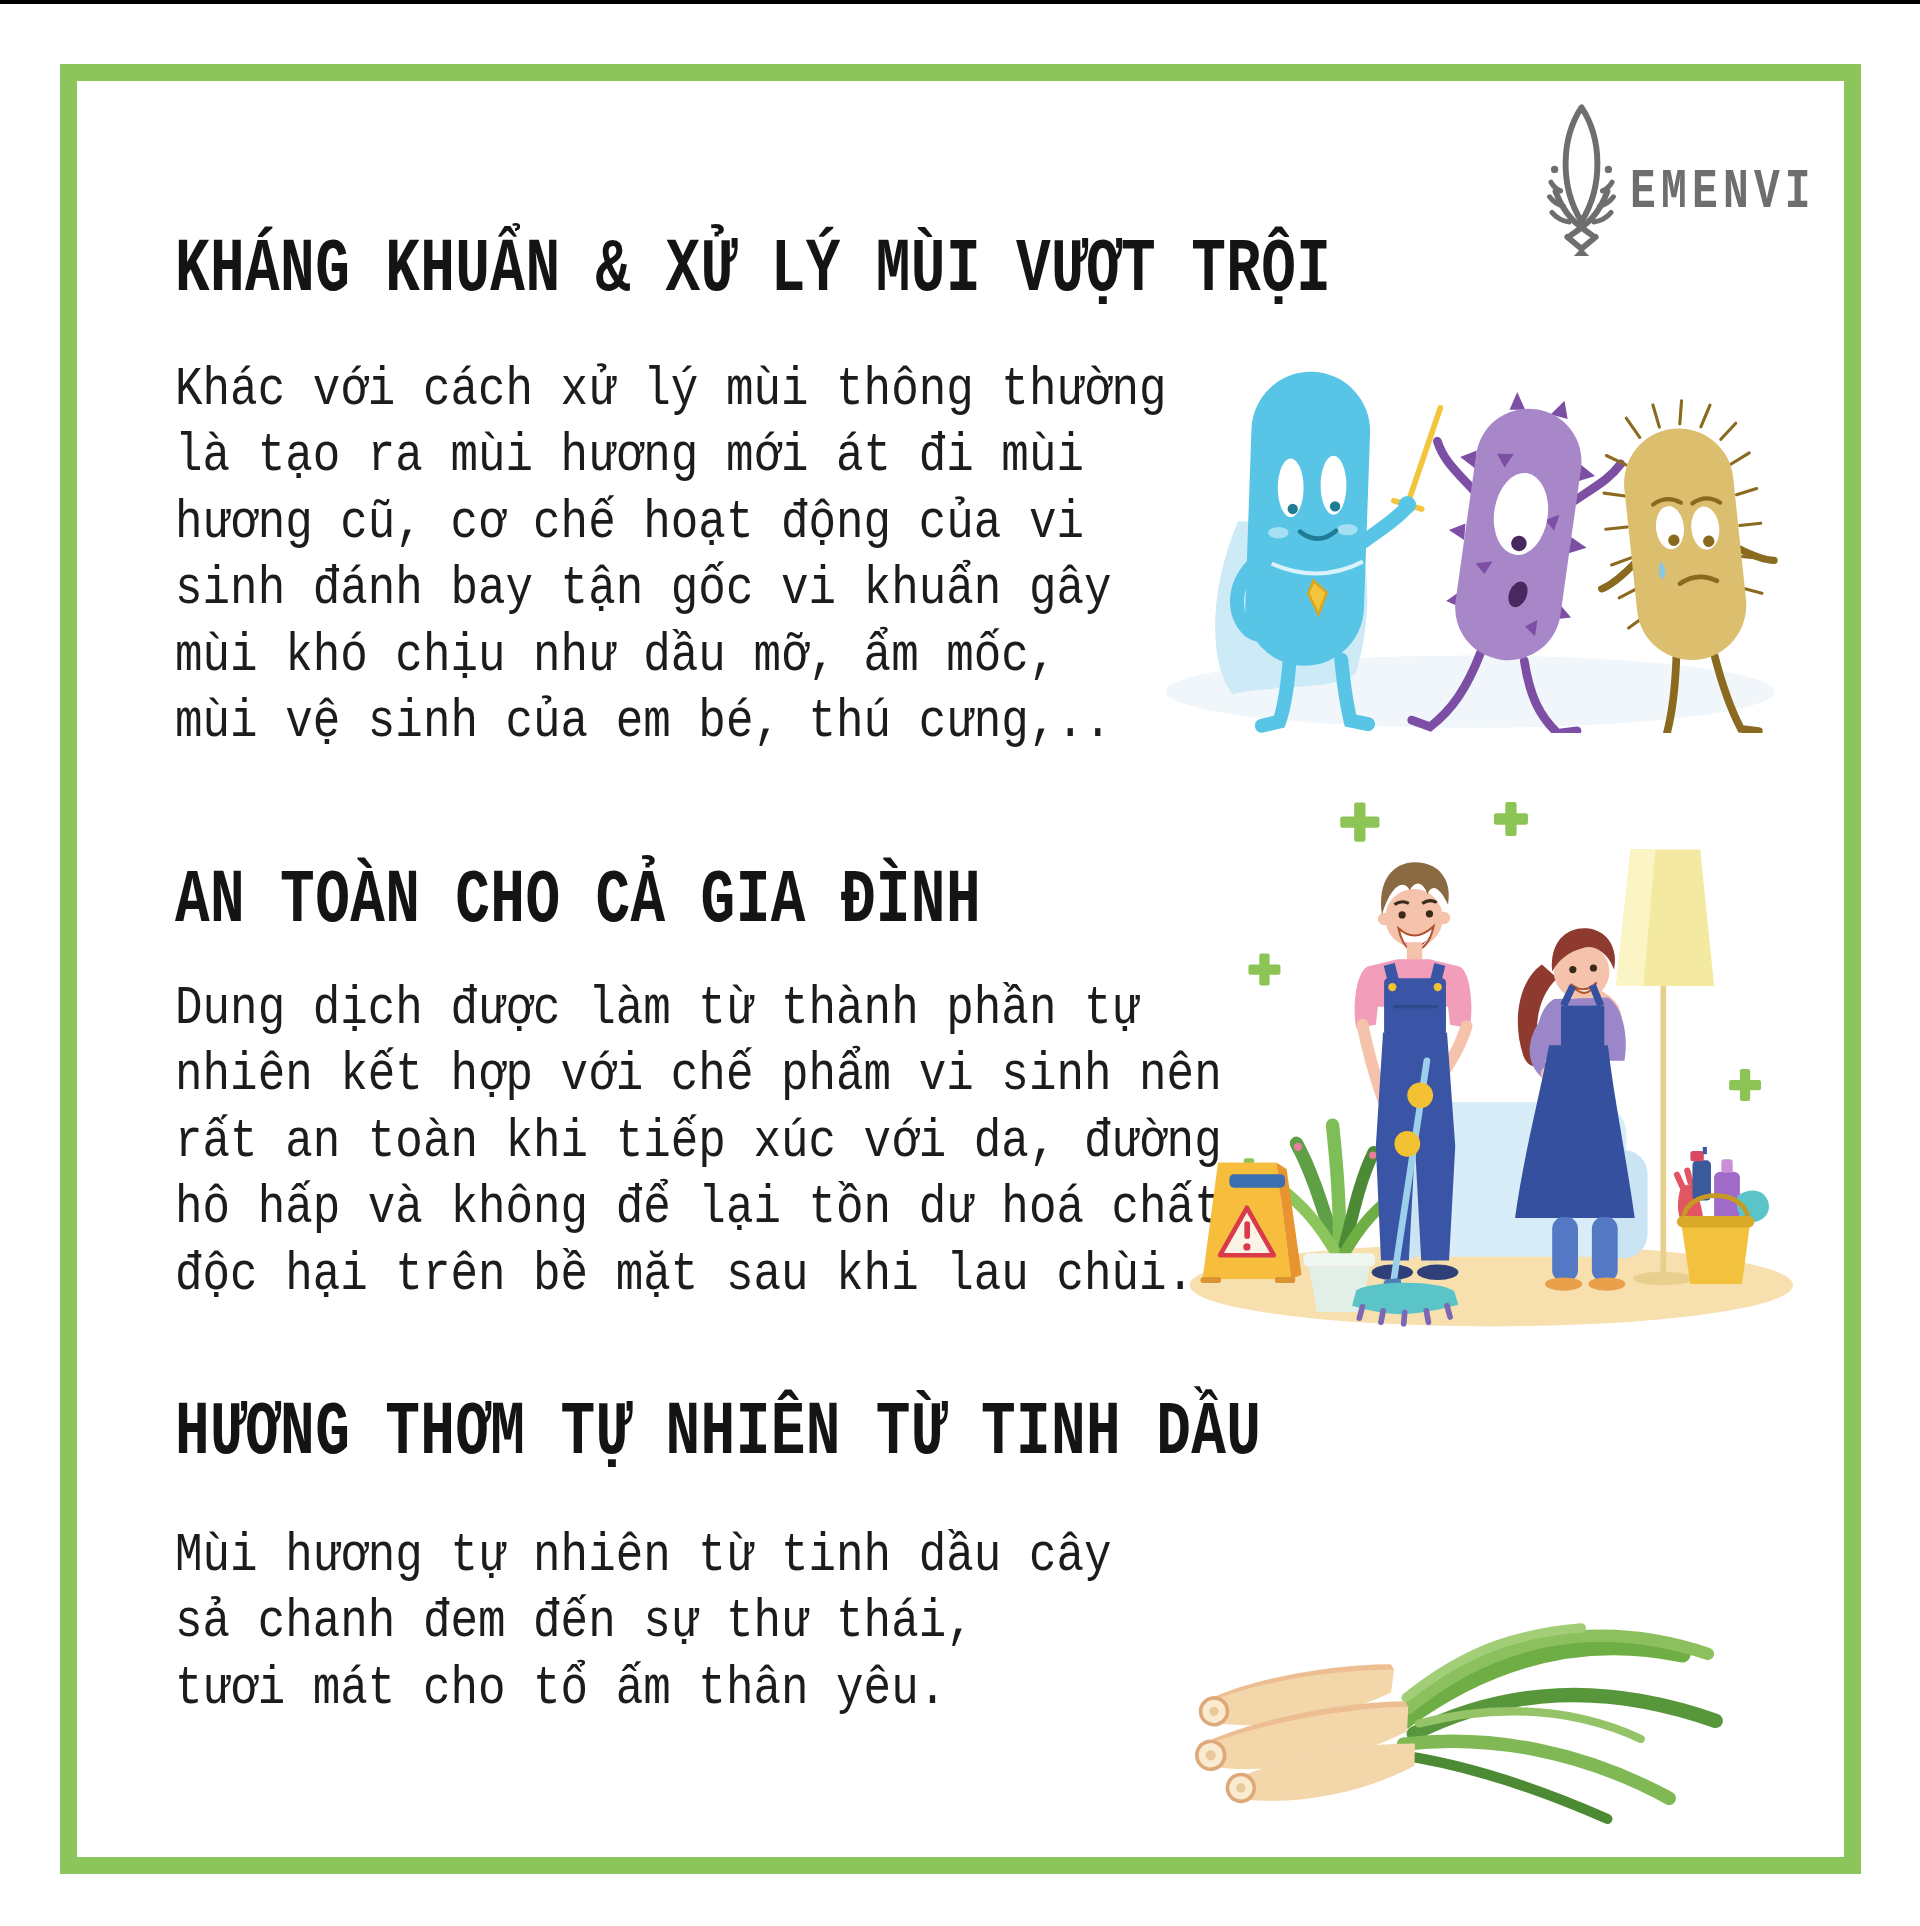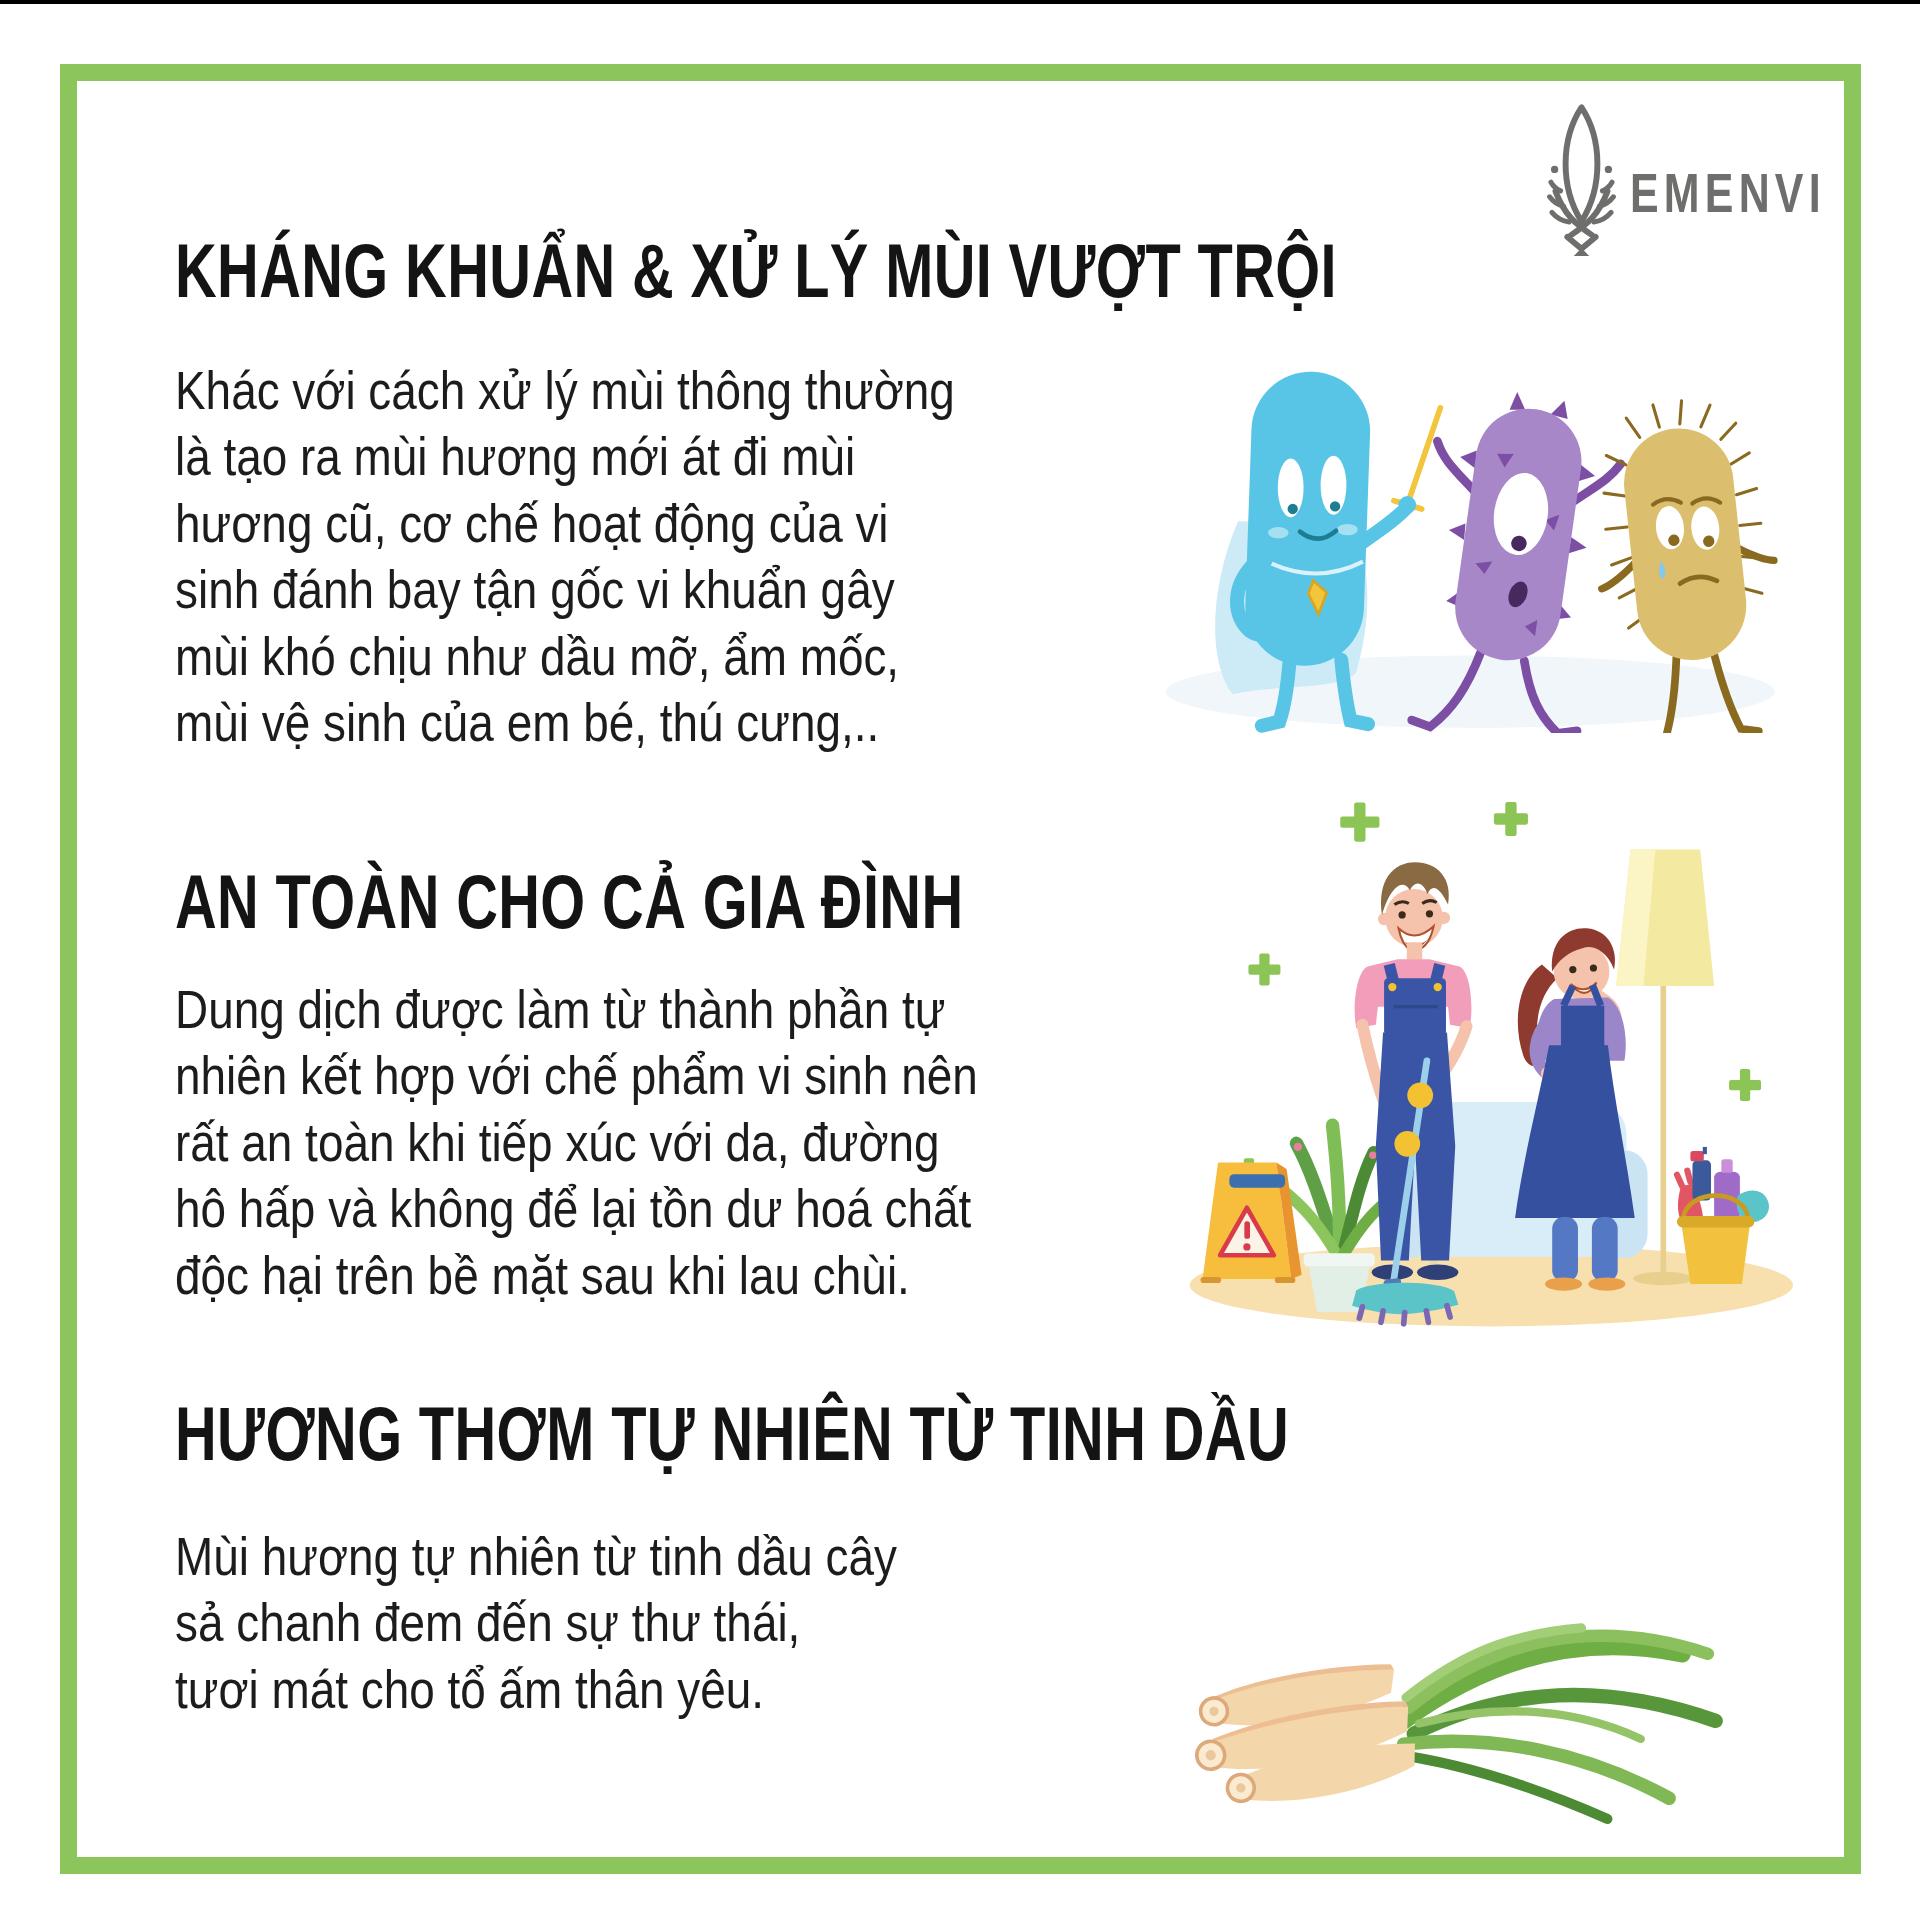--- a/index.html
+++ b/index.html
@@ -1,17 +1,17 @@
 <!DOCTYPE html>
 <html style="--frame_green: #8CC55C; --plus_green: #8CC455; --logo_gray: #6E6E6C; --text_black: #141414; --microbe_blue: #58C5E6; --microbe_blue_dark: #1E7C94; --cape_blue: #CDEBF7; --microbe_purple: #A887C9; --microbe_purple_dark: #7C4FA5; --microbe_yellow: #DCBE6F; --microbe_yellow_dark: #8A6A1F; --sword_gold: #F2C53D; --floor_sand: #F8DFAE; --sofa_blue: #D9EDF8; --lamp_yellow: #F4E9A0; --sign_yellow: #F6BE3C; --bucket_yellow: #F2C23E; --skin: #F5C3AC; --shirt_pink: #F29EBB; --overalls_blue: #3A55A5; --apron_blue: #34509E; --hair_brown: #8A6A42; --hair_red: #8E3A2E; --top_purple: #9B86C9; --jeans_blue: #5578C4; --glove_yellow: #F2C233; --mop_teal: #5BC4C9; --handle_blue: #9CD0EA; --leaf_green: #6FAE45; --stalk_cream: #F3D7AB;font-size:8.3px"><head>
 <meta charset="utf-8">
 <style>
   html,body{margin:0;padding:0;background:#ffffff;}
   .canvas{position:relative;width:1921px;height:1926px;background:#ffffff;overflow:hidden;
-          font-family:Liberation Sans, sans-serif;}
+          font-family:Liberation Mono, monospace;}
   .top-strip{position:absolute;top:0;left:0;width:100%;height:4.1px;background:#000000;}
   .frame{position:absolute;left:60px;top:64px;right:60px;bottom:52px;
          border:17.5px solid var(--frame_green,#8CC55C);}
   .logo{position:absolute;left:1543px;top:102px;width:310px;height:165px;}
   .logo-icon{position:absolute;left:0;top:0;}
   .brand{position:absolute;left:87px;top:59px;font-size:55px;font-weight:700;
          letter-spacing:6.7px;color:var(--logo_gray,#6E6E6C);transform:scaleX(0.78);
          transform-origin:0 0;white-space:nowrap;}
   .heading{position:absolute;left:175px;margin:0;font-weight:700;font-size:76px;line-height:1.15;
            color:var(--text_black,#141414);letter-spacing:0.5px;transform:scaleX(0.76);

